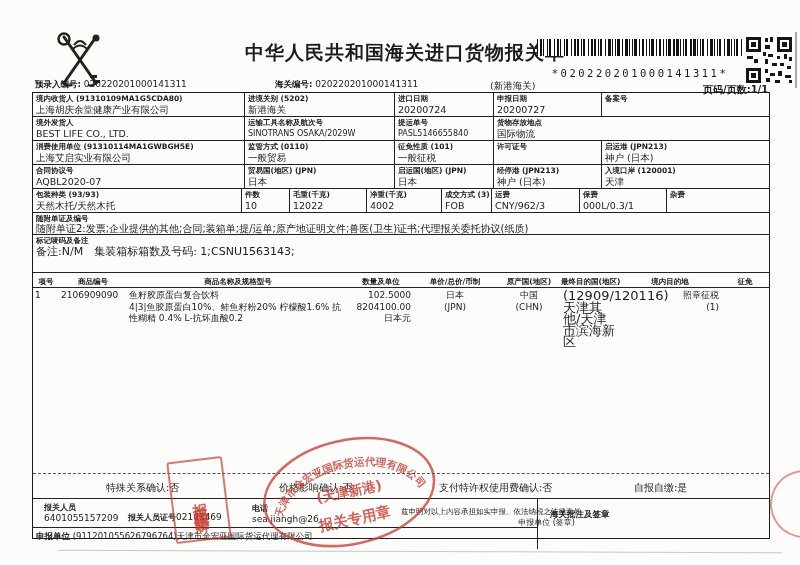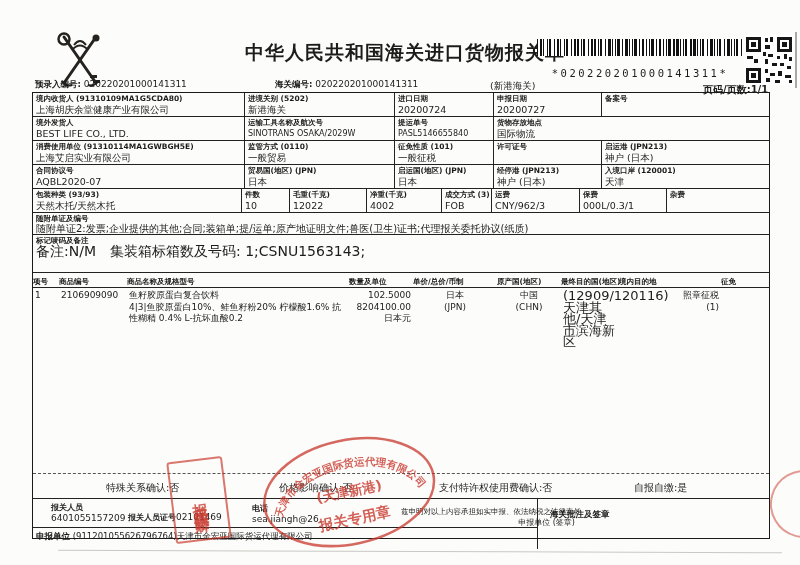--- a/index.html
+++ b/index.html
@@ -37,42 +37,42 @@
   .g8{grid-template-columns:208px 48px 77px 75px 50px 88px 87px 1fr;height:23px;}
   .fc{padding:1px 3px 0;overflow:hidden;}
   .fc + .fc{border-left:1px solid #222;}
   .fl{font-size:7.5px;font-weight:bold;line-height:9.5px;white-space:nowrap;}
   .fv{font-size:9.5px;line-height:11px;white-space:nowrap;}
   .fv.small{font-size:8px;}
   
   .docs{border-top:1px solid #222;height:20px;padding:1px 3px 0;overflow:hidden;}
   .docs .content{font-size:10px;line-height:10px;white-space:nowrap;}
   .marks{border-top:1px solid #222;height:36px;padding:1px 3px 0;}
-  .marks .content{font-size:14px;line-height:11px;}
+  .marks .content{font-size:11px;line-height:11px;}
   
   .goods{border-top:1px solid #222;height:200px;border-bottom:1px dashed #555;position:relative;}
   .ghead{display:grid;grid-template-columns:26px 68px 222px 64px 84px 64px 58px 102px 1fr;
     border-bottom:1px solid #222;height:14px;align-items:end;}
-  .ghead div{font-size:7.5px;font-weight:bold;text-align:left;white-space:nowrap;overflow:visible;}
+  .ghead div{font-size:7.5px;font-weight:bold;text-align:center;white-space:nowrap;overflow:visible;}
   .grow{display:grid;grid-template-columns:26px 68px 222px 64px 84px 64px 58px 102px 1fr;
     padding-top:2px;font-size:9px;line-height:11.5px;}
   .grow .num{text-align:right;padding-right:2px;}
   .grow .ctr{text-align:center;}
   .cell-pad{padding:0 2px;}
   .spacer{height:11.5px;}
   
   .confirm{height:24px;position:relative;font-size:10px;}
   .confirm span{position:absolute;top:7px;white-space:nowrap;}
   
   .footer{display:grid;grid-template-columns:505px 1fr;border-top:1px solid #222;height:50px;}
   .f-left{position:relative;border-right:1px solid #222;}
   .f-left .subline{position:absolute;left:0;top:28px;width:100%;border-top:1px solid #222;}
   .f-small-label{font-size:8px;font-weight:bold;}
   .f-val{font-size:9px;}
-  .agent{left:18px;top:3px;}
+  .agent{left:11px;top:3px;}
   .cert{left:95px;top:6px;}
   .phone{left:219px;top:4px;}
   .declaration{left:322px;top:8px;width:180px;font-size:7.5px;line-height:9px;margin-left:46px;}
   .declaration .sign{text-align:right;padding-right:6px;font-size:8px;margin-top:2px;padding-left:16px;}
   .declarer{left:3px;top:32px;font-size:8.5px;white-space:nowrap;}
   .f-right{padding:10px 0 0 12px;font-size:8.5px;font-weight:bold;}
   
   .stamp{pointer-events:none;}
   .sq-stamp{left:171px;top:459px;width:52px;height:78px;border:2.5px solid rgba(200,55,43,.75);
     border-radius:3px;transform:rotate(-7deg);display:flex;justify-content:center;align-items:center;

